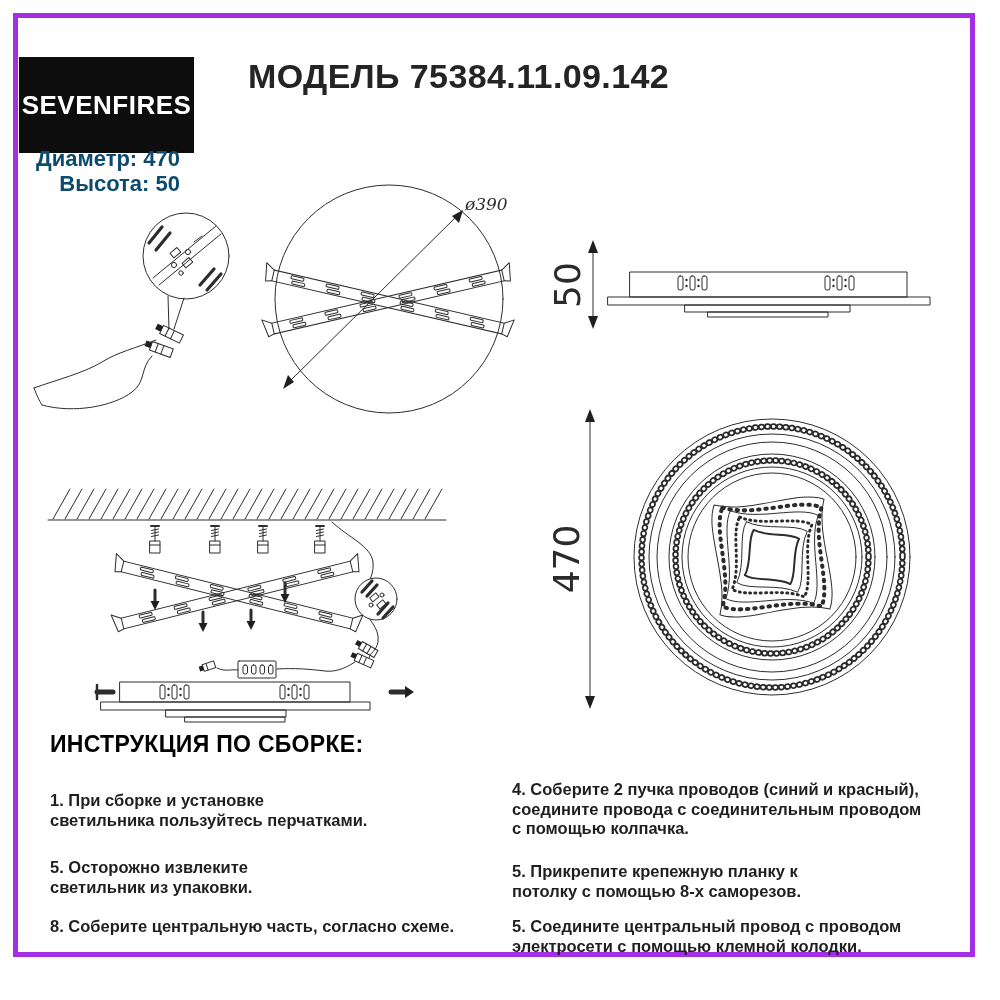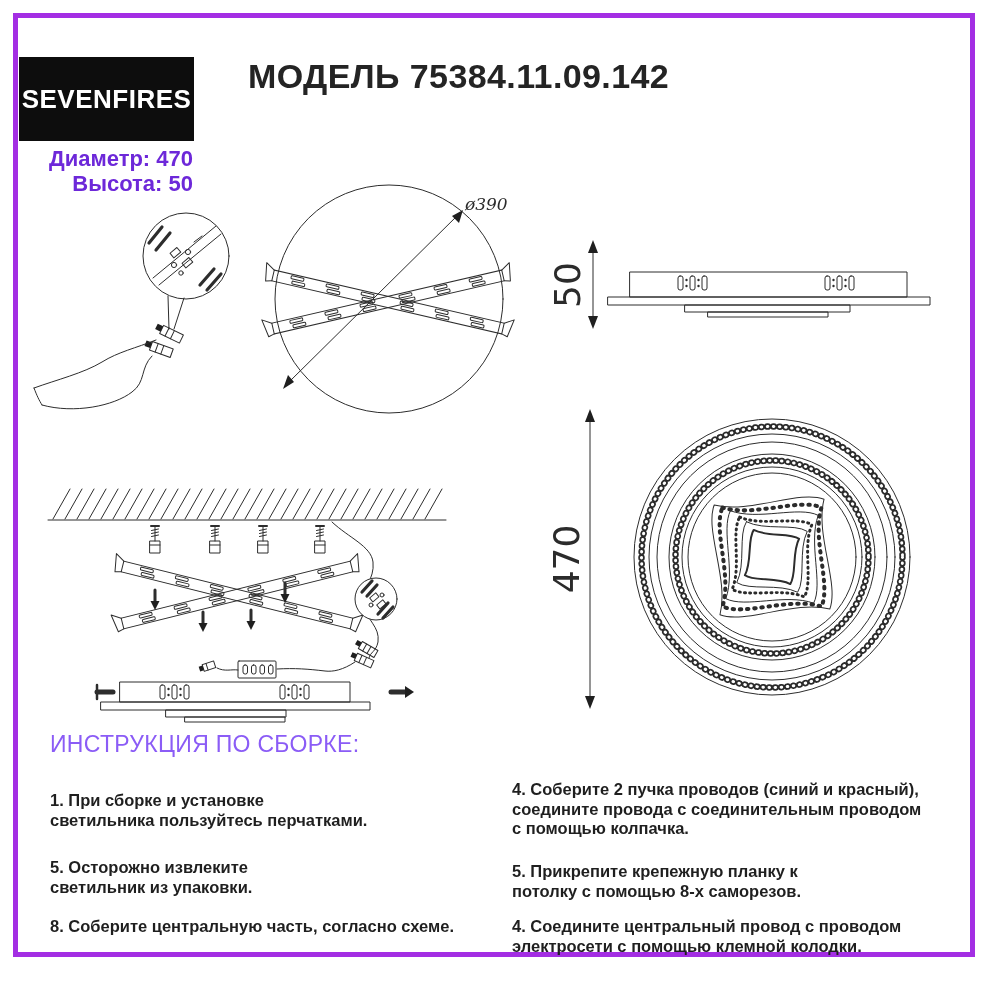--- a/index.html
+++ b/index.html
@@ -1,40 +1,40 @@
 <!DOCTYPE html>
 <html style="--accent: #a32ee3;"><head>
 <meta charset="utf-8">
 <style>
   html,body{margin:0;padding:0}
   body{width:1000px;height:1000px;background:#fff;position:relative;overflow:hidden;
        font-family:"Liberation Sans",sans-serif;color:#222}
   .frame{position:absolute;left:13px;top:13px;width:962px;height:944px;
          border:5px solid var(--accent,#a32ee3);box-sizing:border-box}
-  .logo{position:absolute;left:19px;top:57px;width:175px;height:84px;background:#0d0d0d;
+  .logo{position:absolute;left:19px;top:57px;width:175px;height:96px;background:#0d0d0d;
         color:#fff;display:flex;align-items:center;justify-content:center;
         font-size:26px;letter-spacing:.5px;white-space:nowrap}
   .logo .b{font-weight:700}
   .logo .l{font-weight:700}
   .title{position:absolute;left:248px;top:51px;font-size:34px;font-weight:700;
          line-height:50px;color:#242424;letter-spacing:.4px;white-space:nowrap}
-  .dims{position:absolute;left:25px;top:146px;width:168px;text-align:right;
-        font-size:22px;font-weight:600;line-height:25px;color:#6d28d9;white-space:nowrap}
+  .dims{position:absolute;left:12px;top:146px;width:168px;text-align:right;
+        font-size:22px;font-weight:600;line-height:25px;color:#0c4a6e;white-space:nowrap}
   .draw{position:absolute}
   .ln{fill:none;stroke:#2d2d2d;stroke-width:1;stroke-linecap:round;stroke-linejoin:round}
   .fat{stroke-width:3.2}
   .fill{fill:#1f1f1f;stroke:none}
   .dots{fill:none;stroke:#2b2b2b;stroke-width:6.5;stroke-dasharray:.5 5.6;stroke-linecap:round}
   .dotsin{fill:none;stroke:#fff;stroke-width:3;stroke-dasharray:.5 5.6;stroke-linecap:round}
   .odots{fill:none;stroke:#2b2b2b;stroke-width:4.5;stroke-dasharray:.35 1.45;stroke-linecap:round}
   .dimnum{font-size:36px;fill:#2b2b2b;stroke:none;font-weight:400;font-family:"DejaVu Sans",sans-serif}
   .dimlabel-it{font-family:"DejaVu Serif",serif;font-style:italic;font-size:17px;
                stroke:none;fill:#2b2b2b}
-  .ins-h{position:absolute;left:50px;top:731px;font-size:23px;font-weight:400;
-         color:#8b5cf6;letter-spacing:.3px}
+  .ins-h{position:absolute;left:50px;top:731px;font-size:23px;font-weight:700;
+         color:#000000;letter-spacing:.3px}
   .ins{position:absolute;font-size:16.5px;font-weight:600;line-height:19.5px;
        color:#1f1f1f;white-space:pre-line;width:480px}
 </style>
 </head>
 <body>
 
 <div class="frame"></div>
 
 <svg width="0" height="0" style="position:absolute">
   <defs>
@@ -284,14 +284,14 @@
 <div class="ins" style="left:50px;top:791px">1. При сборке и установке
 светильника пользуйтесь перчатками.</div>
 <div class="ins" style="left:50px;top:858px">5. Осторожно извлеките
 светильник из упаковки.</div>
 <div class="ins" style="left:50px;top:917px">8. Соберите центральную часть, согласно схеме.</div>
 <div class="ins" style="left:512px;top:780px">4. Соберите 2 пучка проводов (синий и красный),
 соедините провода с соединительным проводом
 с помощью колпачка.</div>
 <div class="ins" style="left:512px;top:862px">5. Прикрепите крепежную планку к
 потолку с помощью 8-х саморезов.</div>
-<div class="ins" style="left:512px;top:917px">4. Соедините центральный провод с проводом
+<div class="ins" style="left:512px;top:917px">5. Соедините центральный провод с проводом
 электросети с помощью клемной колодки.</div>
 
 </body></html>

